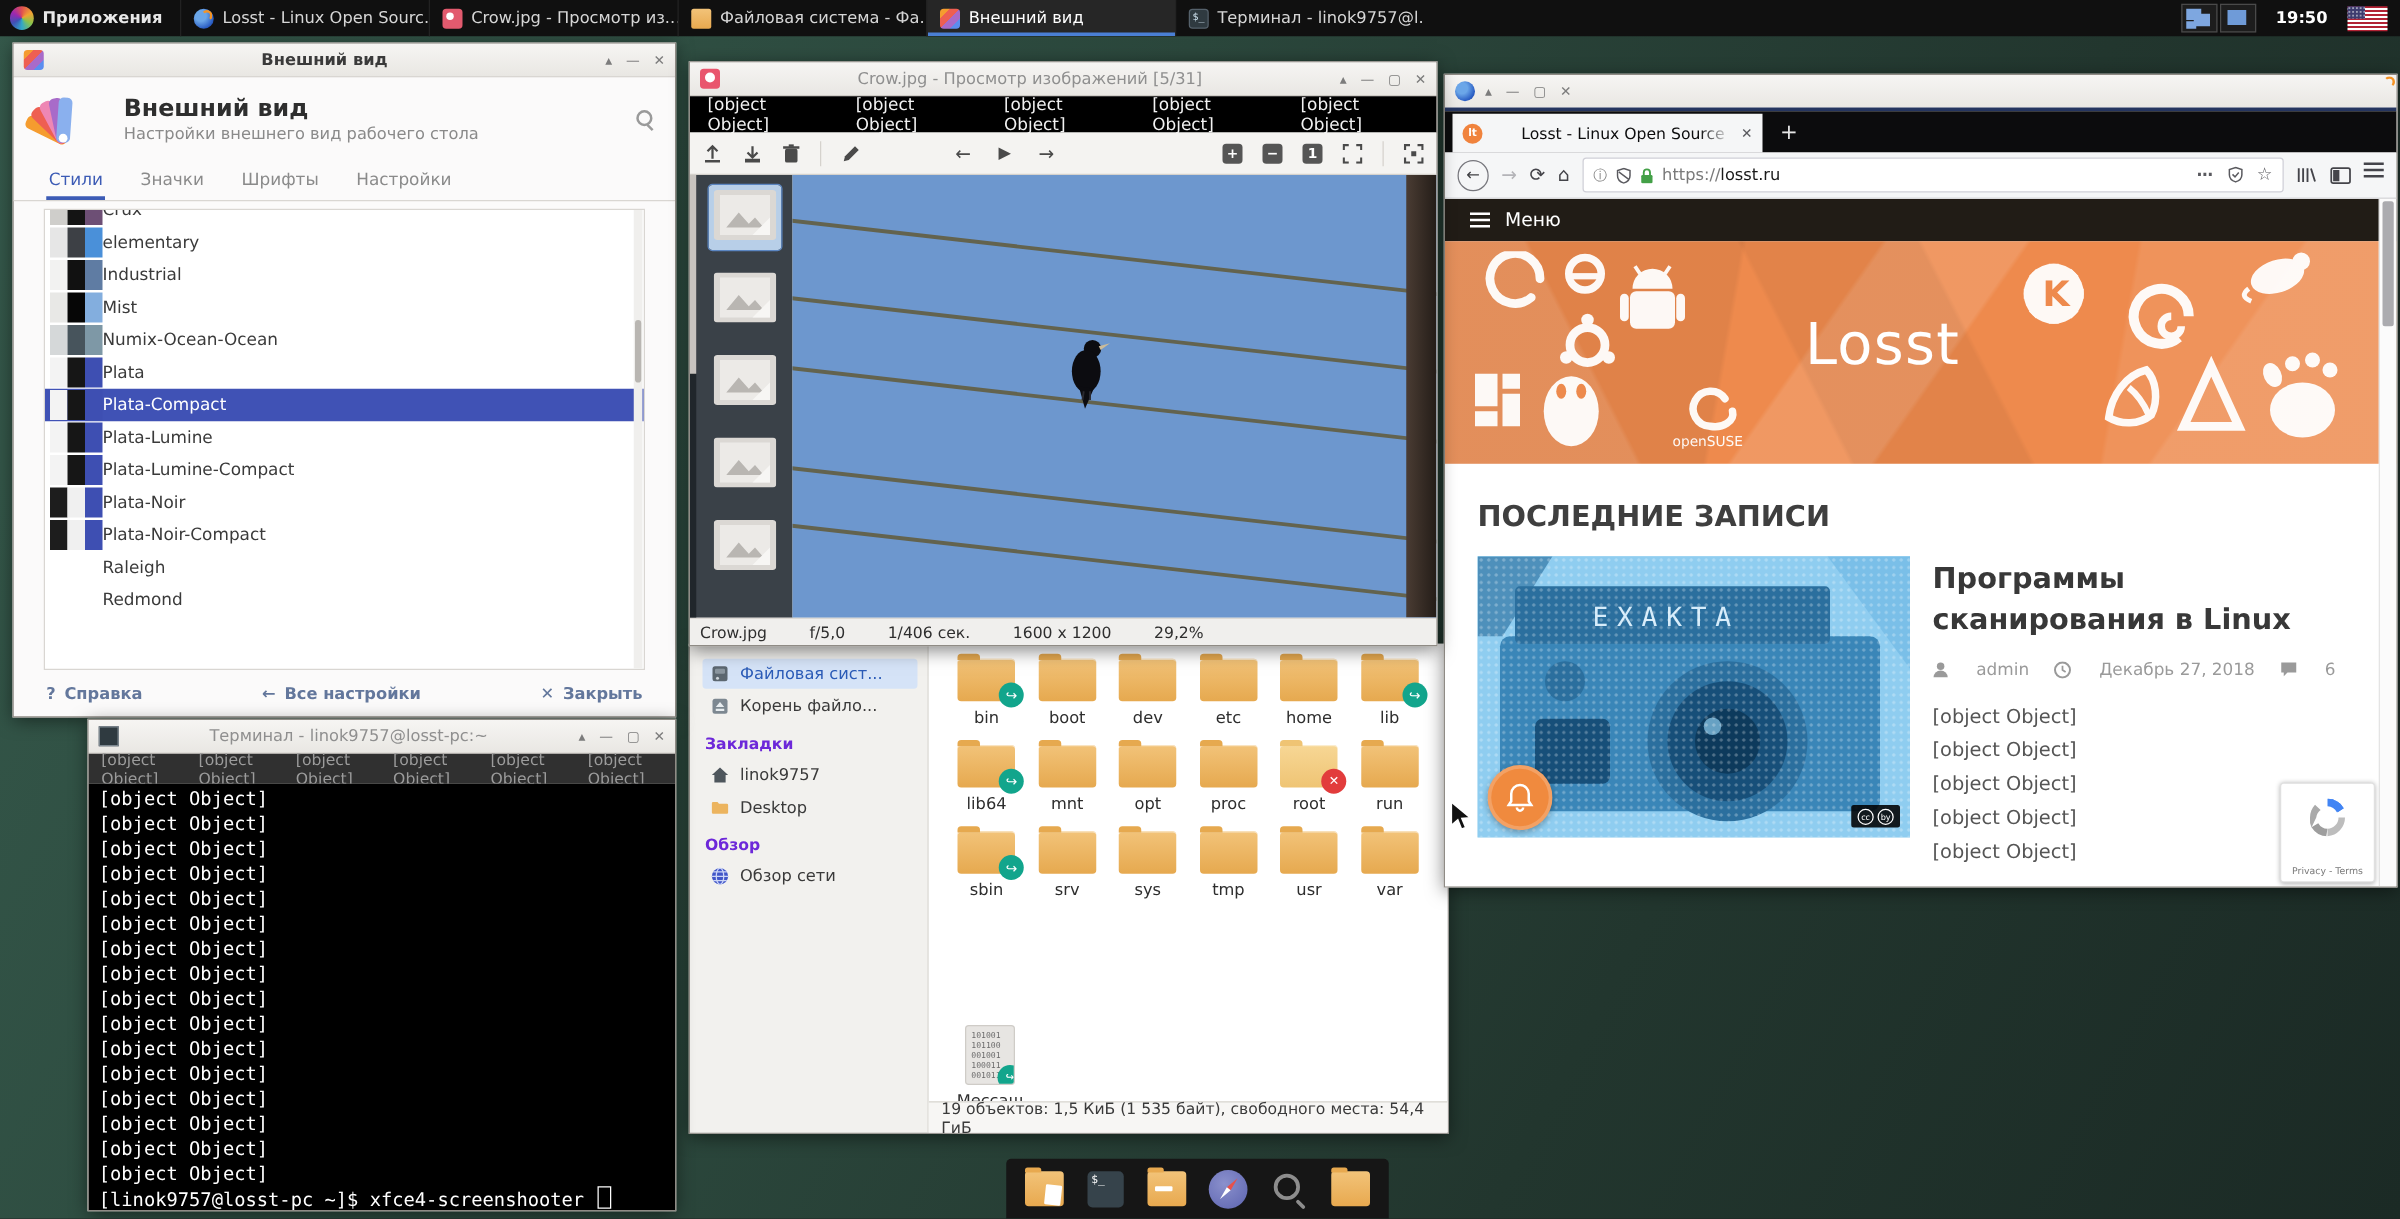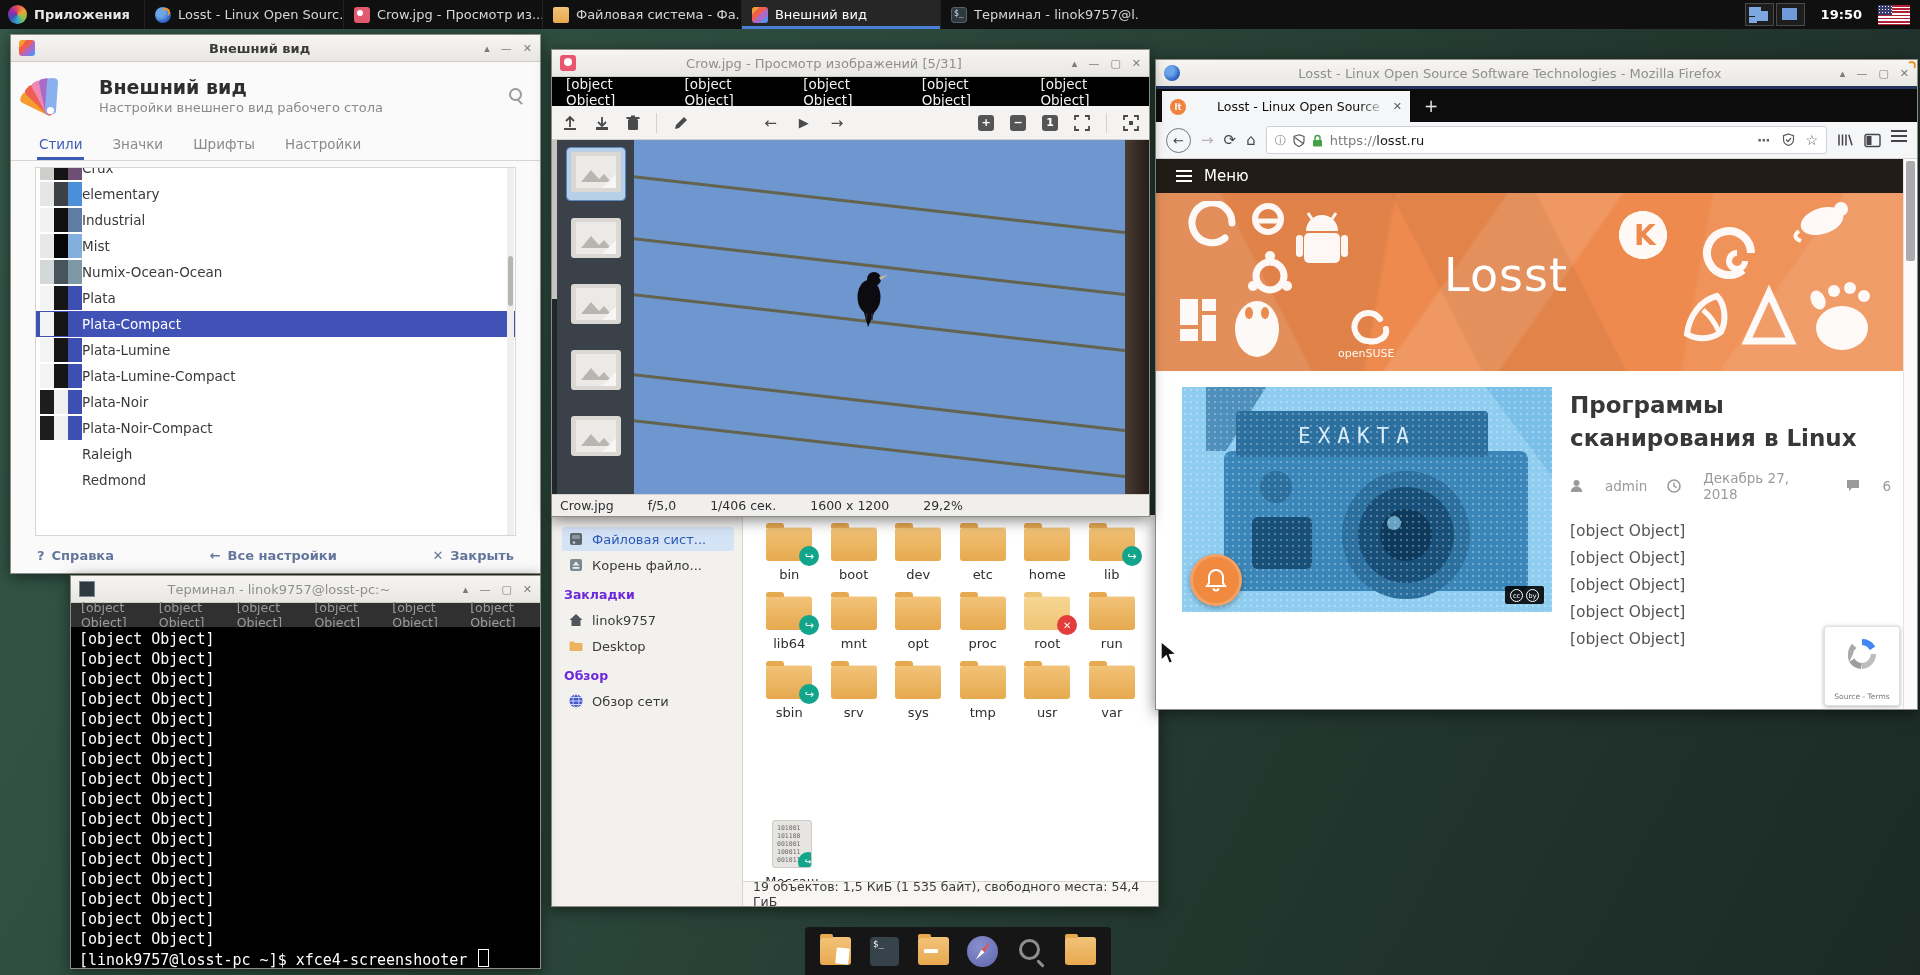--- a/index.html
+++ b/index.html
@@ -137,21 +137,21 @@
     background:
      linear-gradient(63deg, rgba(255,255,255,.10) 0 18%, transparent 18.5% 38%, rgba(0,0,0,.05) 38.5% 55%, transparent 55.5%),
      linear-gradient(-55deg, rgba(255,255,255,.09) 0 22%, transparent 22.5% 47%, rgba(255,255,255,.12) 47.5% 60%, transparent 60.5%),
      linear-gradient(100deg, rgba(0,0,0,.06) 0 30%, transparent 30.5% 70%, rgba(255,255,255,.08) 70.5%),
      #ee8a4d;}
   .banner-title{position:absolute;left:46%;top:46%;transform:translate(-50%,-50%);color:#fff;font-size:46px;letter-spacing:1px;}
   .blogos{position:absolute;top:8px;opacity:.95;}
   .section{padding:16px 26px 0;}
   .section-h{font-size:23px;font-weight:bold;color:#3f3f3f;margin:14px 0 18px;}
   .article{display:flex;gap:18px;}
-  .art-img{position:relative;width:346px;height:225px;flex:0 0 346px;background:#8fcdf0;overflow:hidden;padding-left:24px;}
+  .art-img{position:relative;width:346px;height:225px;flex:0 0 346px;background:#8fcdf0;overflow:hidden;}
   .halftone{position:absolute;inset:0;background-image:radial-gradient(rgba(255,255,255,.28) 1px,transparent 1.6px);background-size:6px 6px;pointer-events:none;}
   .ccbadge{position:absolute;right:8px;bottom:8px;height:18px;background:rgba(0,0,0,.88);border-radius:2px;display:flex;gap:3px;align-items:center;padding:0 5px;color:#fff;}
   .cc{width:13px;height:13px;border:1.3px solid #fff;border-radius:50%;font-size:6.5px;line-height:13px;text-align:center;box-sizing:border-box;}
   .bell{position:absolute;left:8px;bottom:6px;width:46px;height:46px;border-radius:50%;background:#f08a3e;border:3px solid #fff3;display:flex;align-items:center;justify-content:center;box-shadow:0 2px 5px rgba(0,0,0,.3);}
   .art-right{flex:1;min-width:0;}
   .art-title{font-size:23px;font-weight:600;color:#383838;line-height:1.45;margin:2px 0 14px;}
   .art-meta{display:flex;align-items:center;gap:20px;color:#9a9a9a;font-size:13.5px;margin-bottom:16px;}
   .meta-item{display:flex;align-items:center;gap:22px;}
   .art-body{font-size:15.5px;color:#555;line-height:1.75;}
   .recaptcha{position:absolute;right:17px;bottom:3px;width:74px;height:74px;background:#fff;border:1px solid #e0e0e0;border-radius:3px;box-shadow:0 1px 4px rgba(0,0,0,.3);display:flex;flex-direction:column;align-items:center;justify-content:flex-end;padding-bottom:4px;z-index:7;}
@@ -419,21 +419,20 @@
           <div class="bin-label">Мессаш</div>
         </div>
       </div>
       <div class="fm-status">19 объектов: 1,5 КиБ (1 535 байт), свободного места: 54,4 ГиБ</div>
     </div>
   </div>
 
   <div class="win win-firefox">
     <div class="tbar ff-tbar">
       <span class="tb-appicon ticon-firefox" style="border-radius:50%;"></span>
-      <span class="tb-title">Losst - Linux Open Source Software Technologies - Mozilla Firefox</span>
       <span class="tb-btns">
           <span>▴</span>
           <span>—</span>
           <span>▢</span>
           <span>✕</span>
         </span>
     </div>
     <div class="ff-tabs">
       <div class="ff-tab">
         <span class="ff-fav">lt</span>
@@ -546,20 +545,21 @@
               <ellipse cx="30" cy="42" rx="26" ry="22"></ellipse>
               <ellipse cx="6" cy="14" rx="7" ry="10" transform="rotate(-25 6 14)"></ellipse>
               <circle cx="22" cy="5" r="6"></circle>
               <circle cx="38" cy="2" r="6"></circle>
               <circle cx="52" cy="10" r="6"></circle>
             </g>
         </svg>
         <div class="banner-title">Losst</div>
       </div>
       <div class="section">
+        <div class="section-h">ПОСЛЕДНИЕ ЗАПИСИ</div>
         <div class="article">
           <div class="art-img">
             <svg width="346" height="225">
               <rect x="0" y="0" width="346" height="225" fill="#8fcdf0"></rect>
               <rect x="18" y="64" width="304" height="140" rx="8" fill="#3a86b8"></rect>
               <rect x="30" y="24" width="252" height="46" rx="4" fill="#2b6f9e"></rect>
               <text x="92" y="56" font-size="21" letter-spacing="7" fill="#d6ecfa" font-family="DejaVu Sans Mono">EXAKTA</text>
               <circle cx="200" cy="148" r="64" fill="#2b6f9e"></circle>
               <circle cx="200" cy="148" r="48" fill="#174f79"></circle>
               <circle cx="200" cy="148" r="26" fill="#0d3a5c"></circle>
@@ -617,21 +617,21 @@
         </div>
       </div>
       <div class="recaptcha">
         <svg width="38" height="38" viewBox="0 0 38 38">
           <path d="M19 4a15 15 0 0113 7.6L27 15V6z" fill="#4285f4"></path>
           <path d="M19 4a15 15 0 0113 7.6l-5.5 3.2A9 9 0 0019 10z" fill="#4285f4"></path>
           <path d="M6.2 27A15 15 0 015 19c0-4 1.5-7.6 4-10.3L13.5 13A9 9 0 0010 19z" fill="#aaaaaa"></path>
           <path d="M19 34a15 15 0 01-12.8-7.2l5.4-3.3A9 9 0 0019 28l-1 6z" fill="#9e9e9e"></path>
           <path d="M33 19a15 15 0 01-14 15v-6a9 9 0 008.8-9z" fill="#bdbdbd"></path>
         </svg>
-        <span class="recaptcha-label">Source - Terms</span>
+        <span class="recaptcha-label">Privacy - Terms</span>
       </div>
     </div>
   </div>
 
   <div class="win win-viewer">
     <div class="tbar">
       <span class="tb-appicon vi-icon"></span>
       <span class="tb-title">Crow.jpg - Просмотр изображений [5/31]</span>
       <span class="tb-btns">
           <span>▴</span>

